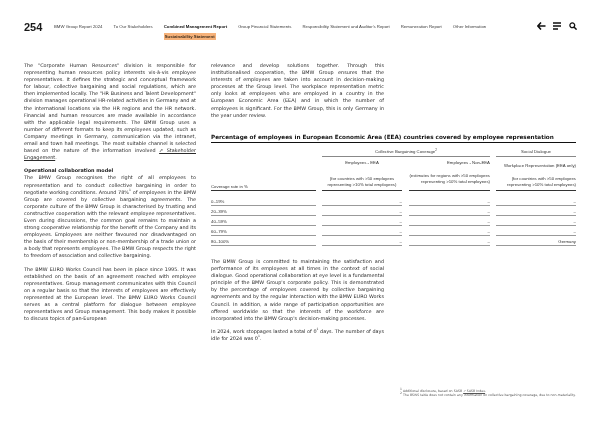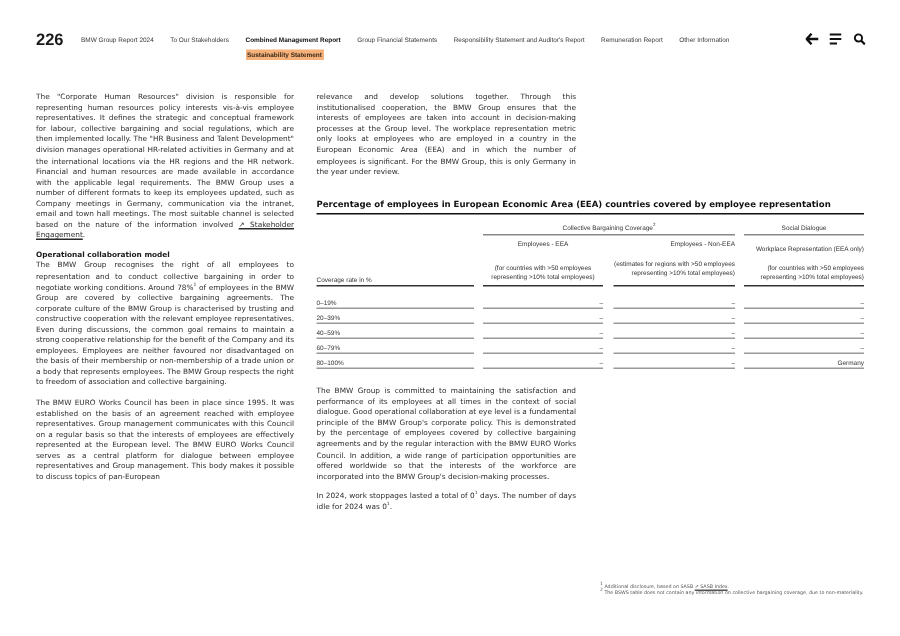--- a/index.html
+++ b/index.html
@@ -29,21 +29,21 @@
   .rowline { position: absolute; border-bottom: 0.8px solid #999; }
   .rowlabel { position: absolute; left: 0; }
   .cell { position: absolute; text-align: right; }
 
   .footnotes { position: absolute; left: 400px; top: 389px; width: 180px; font-size: 3.2px; line-height: 4.3px; color: #555; }
 </style>
 </head>
 <body>
 
 <div class="header">
-  <div class="page-num">226</div>
+  <div class="page-num">254</div>
   <div class="nav">
     <span class="nav-item">BMW Group Report 2024</span>
     <span class="nav-item">To Our Stakeholders</span>
     <span class="nav-item active">
       <span>Combined Management Report</span>
       <span class="nav-sub">Sustainability Statement</span>
     </span>
     <span class="nav-item">Group Financial Statements</span>
     <span class="nav-item">Responsibility Statement and Auditor's Report</span>
     <span class="nav-item">Remuneration Report</span>

